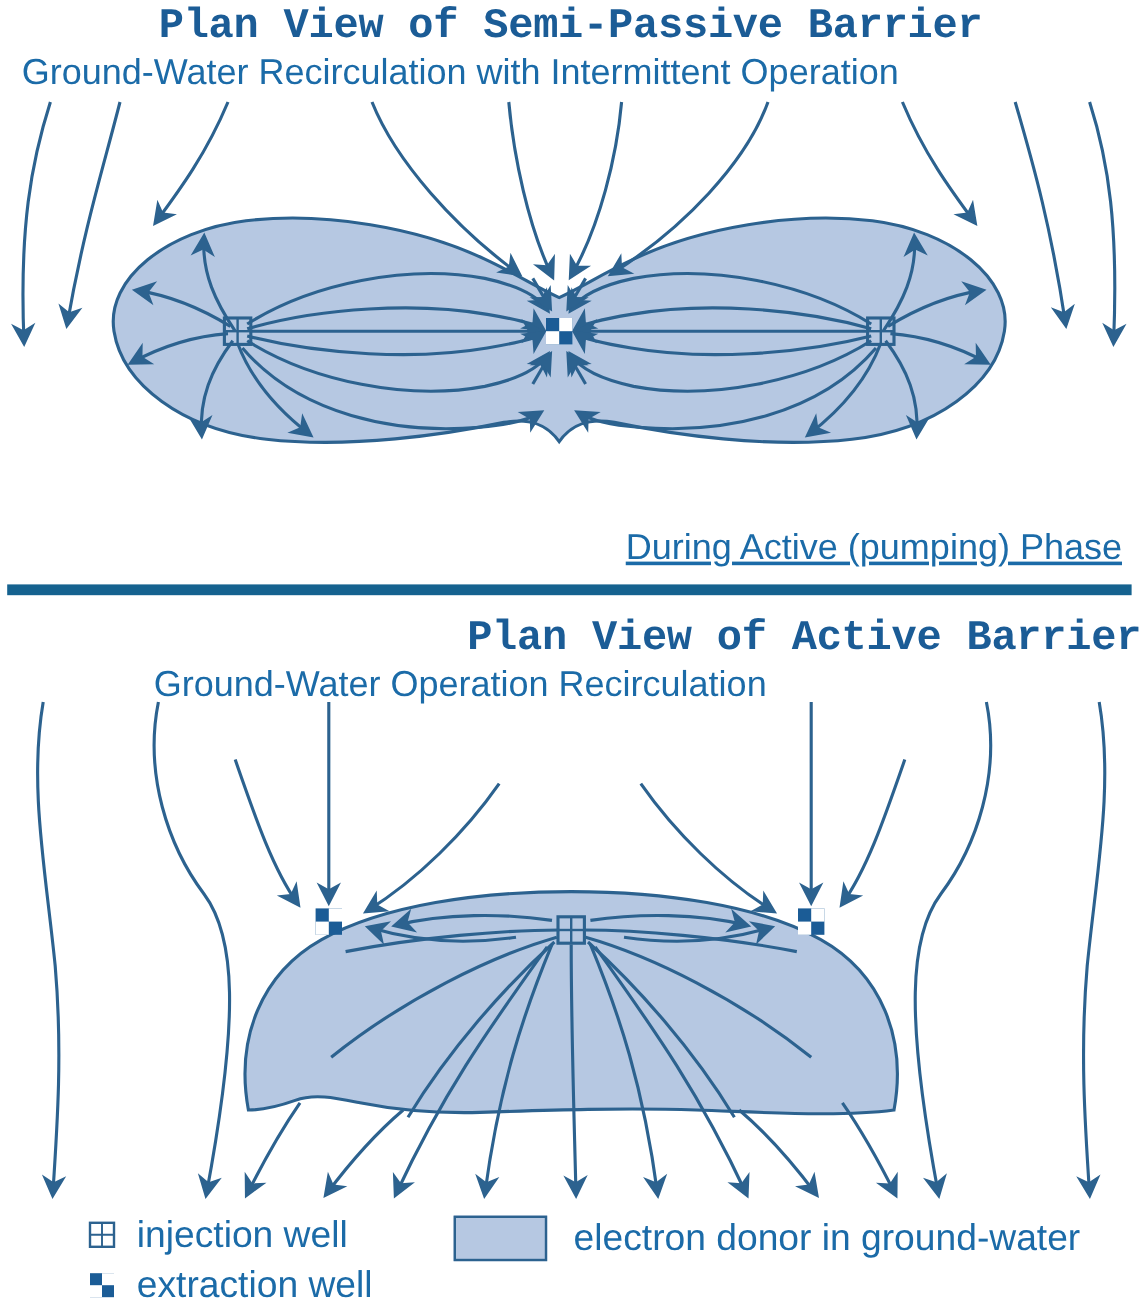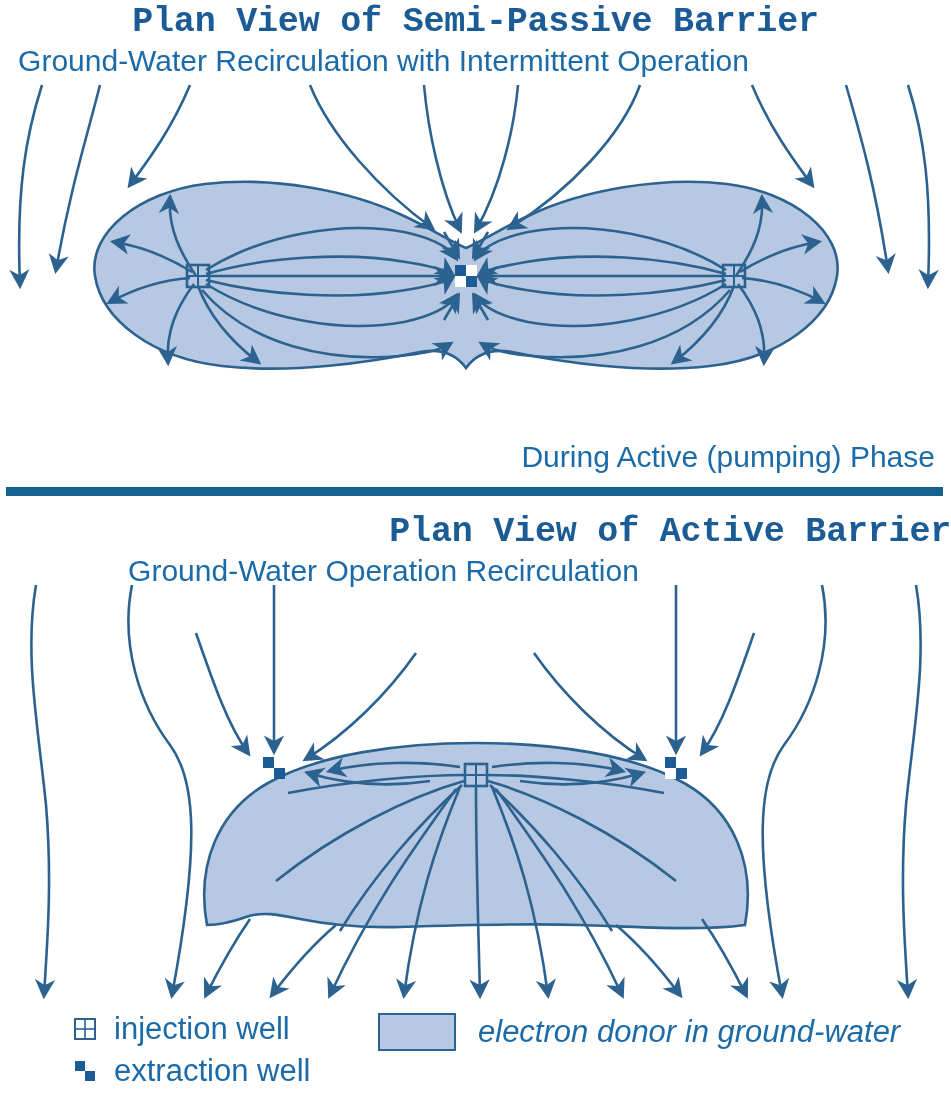--- a/index.html
+++ b/index.html
@@ -31,41 +31,42 @@
   #sub1   { top: 44px; font-size: 30px; }
   #title2 { top: 512px; font-size: 35px; text-align: right; }
   #sub2   { top: 554px; font-size: 30px; }
 
   #phase-caption {
     position: absolute;
     top: 440px; right: 16px;
     font-size: 30px;
     color: #1b6ba8;
     text-align: left;
+    text-decoration: underline;
   }
 
   #divider {
     position: absolute;
     left: 6px; top: 487px;
     width: 937px; height: 9px;
     background: #15628f;
   }
 
   .panel-svg { position: absolute; left: 0; display: block; }
   #svg-top    { top: 80px; }
   #svg-bottom { top: 575px; }
 
   
   #legend {
     position: absolute;
     left: 0; top: 1008px;
     width: 951px; height: 85px;
   }
   .legend-col-left  { position: absolute; left: 72px; top: 0; }
-  .legend-col-right { position: absolute; left: 378px; top: 3px; font-style: italic; }
+  .legend-col-right { position: absolute; left: 378px; top: 3px; }
 
   .legend-row {
     display: flex;
     align-items: center;
     height: 42px;
   }
   .legend-label {
     font-size: 31px;
     color: #1b6ba8;
     margin-left: 16px;

